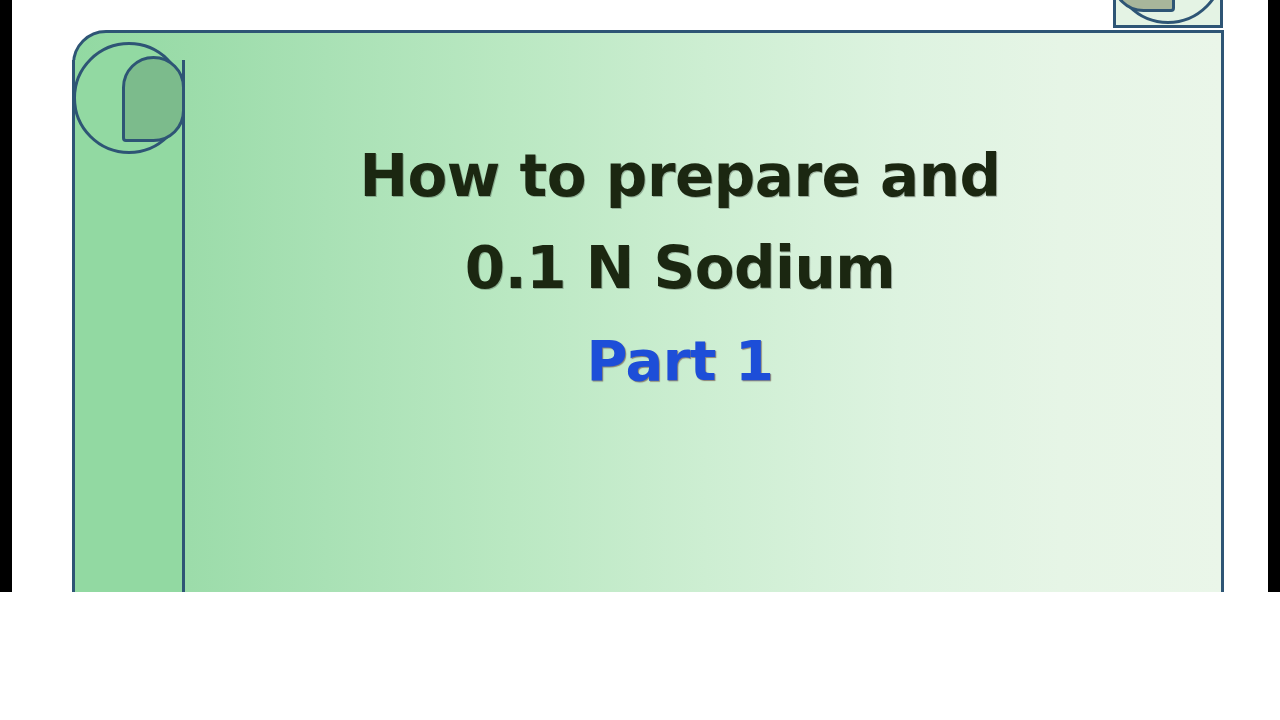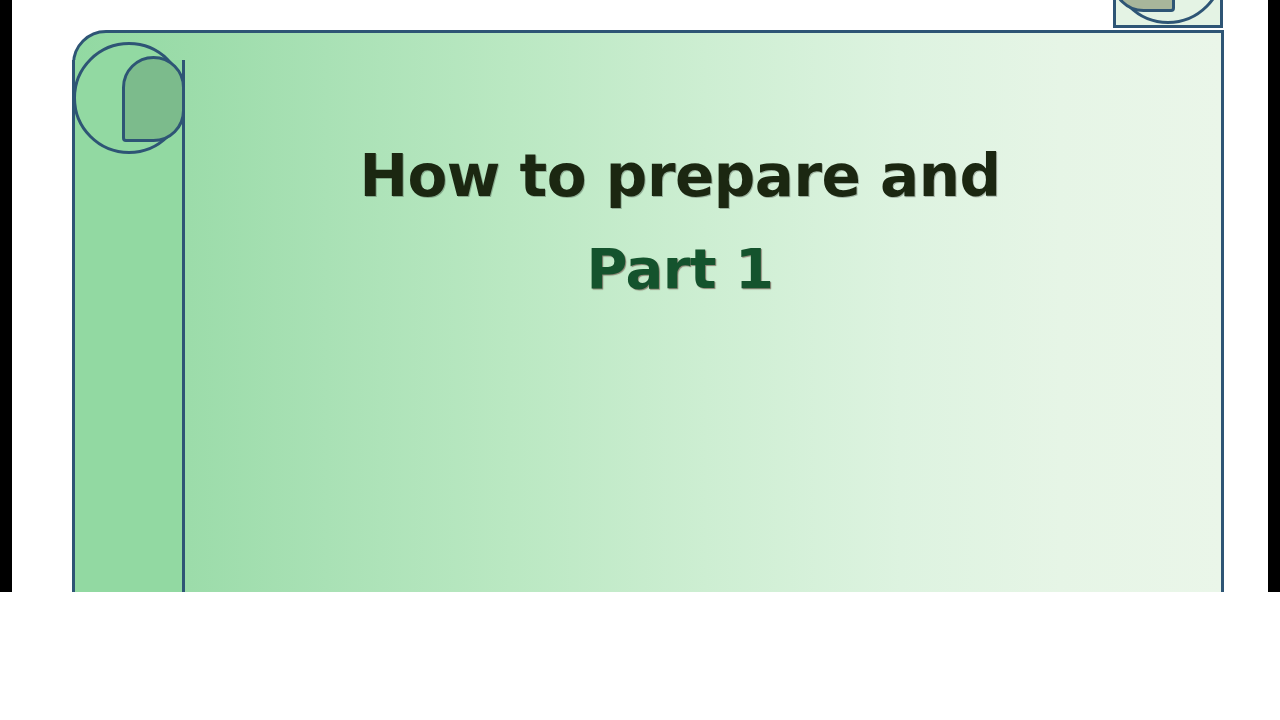--- a/index.html
+++ b/index.html
@@ -161,21 +161,21 @@
     font-family: "DejaVu Sans", sans-serif;
     font-weight: bold;
     font-size: 58px;
     line-height: 92px;
     letter-spacing: -0.5px;
     color: #1b2711;
     white-space: nowrap;
     text-shadow: 1px 1px 0 rgba(0,0,0,0.25);
   }
   .title-line.part-label {
-    color: #14532d;
+    color: #1d4ed8;
     font-size: 56px;
     line-height: 94px;
     text-shadow: 1px 1px 1px rgba(60,0,0,0.45);
   }
 </style>
 </head>
 <body>
 
 <div id="slide-root">
 
@@ -189,19 +189,20 @@
 
     <div class="curl-strip-left"></div>
     <div class="curl-strip-top-mask"></div>
     <div class="curl-circle-left"></div>
     <div class="curl-tear-left"></div>
 
   </div>
 
   <div id="title-block">
     <div class="title-line">How to prepare and</div>
+    <div class="title-line">0.1 N Sodium</div>
     <div class="title-line part-label">Part 1</div>
   </div>
 
   <div class="letterbox letterbox-left"></div>
   <div class="letterbox letterbox-right"></div>
 
 </div>
 
 </body></html>

